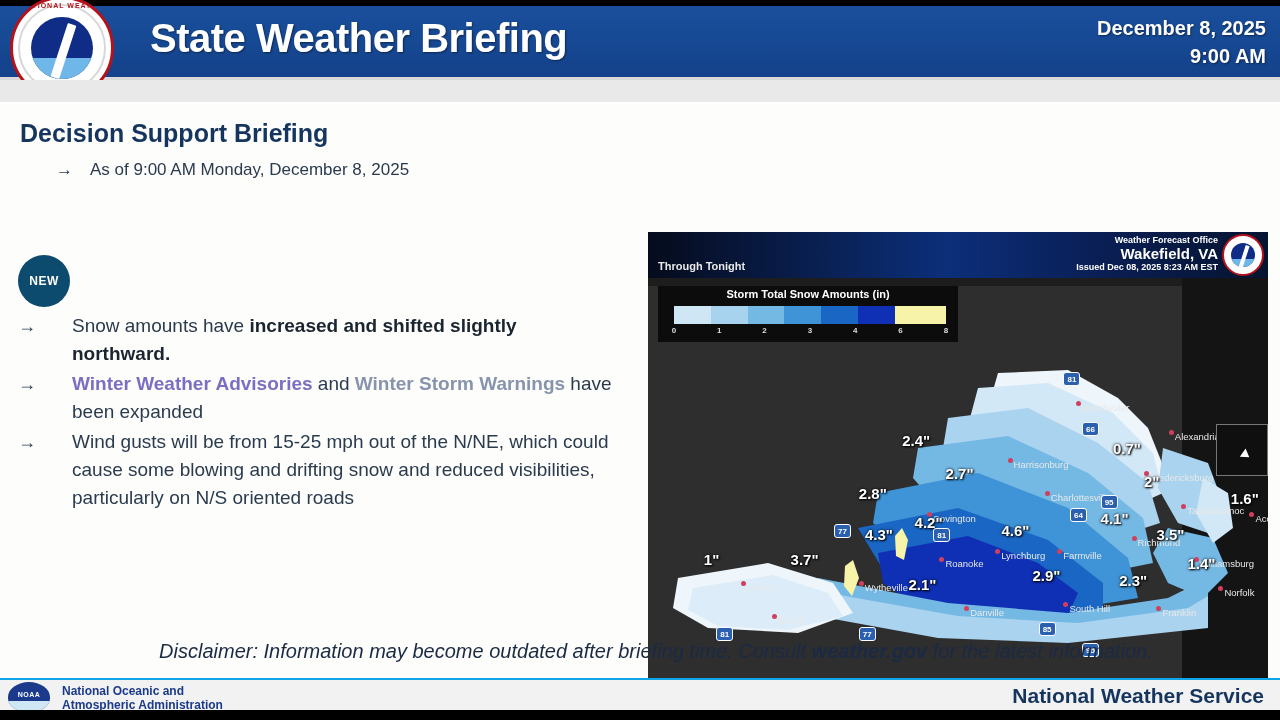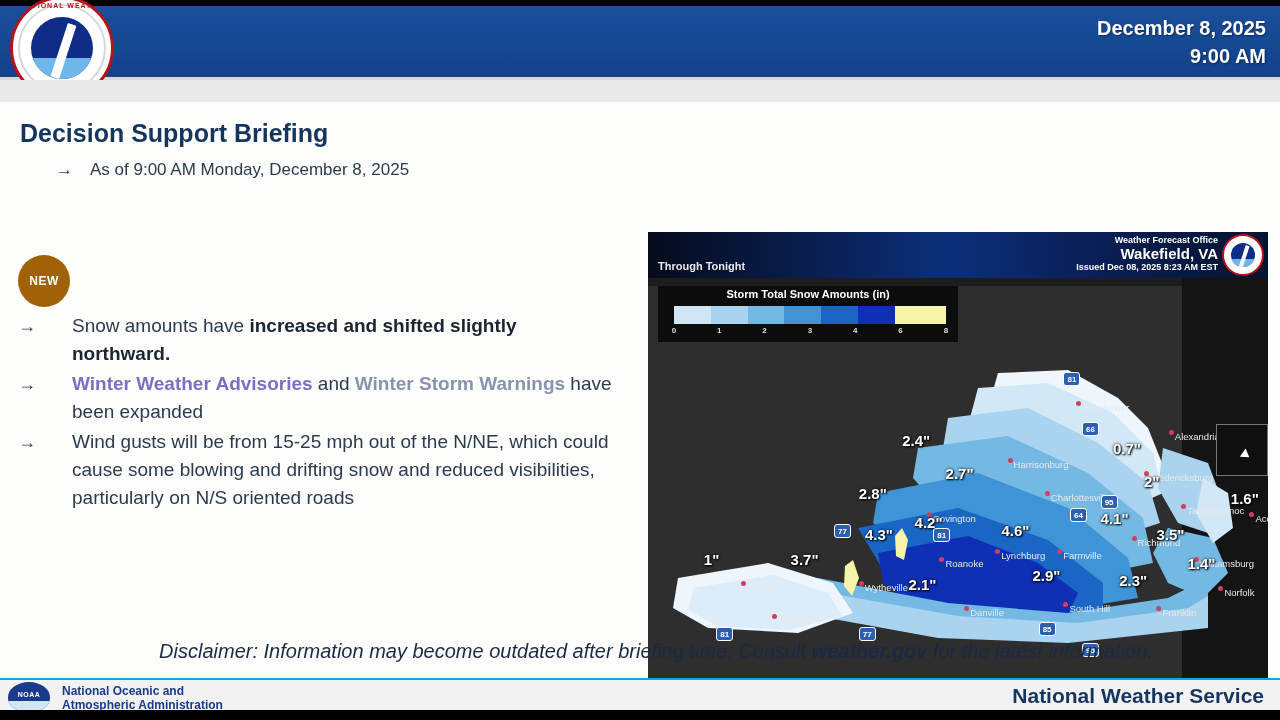--- a/index.html
+++ b/index.html
@@ -68,21 +68,21 @@
     font-size:25px; font-weight:bold; color:#16355e; line-height:30px;
   }
   .sub-row { display:flex; align-items:flex-start; margin-top:10px; padding-left:36px; }
   .arrow { color:#2b3b4e; font-size:17px; line-height:24px; width:34px; flex:0 0 34px; }
   .sub-text { font-size:17px; color:#2b3b4e; line-height:24px; }
 
   .changed-head {
     position:absolute; left:18px; top:175px; display:flex; align-items:center;
   }
   .new-badge {
-    width:52px; height:52px; border-radius:50%; background:#a16207;
+    width:52px; height:52px; border-radius:50%; background:#0c4a6e;
     display:flex; align-items:center; justify-content:center;
     color:#fff; font-size:12px; font-weight:bold; letter-spacing:.5px;
   }
   .h2 { font-size:27px; font-weight:bold; color:#16355e; margin-left:14px; }
 
   .bullets { position:absolute; left:18px; top:232px; width:600px; }
   .bullet { display:flex; align-items:flex-start; margin-bottom:2px; }
   .bullet .arrow { font-size:18px; line-height:28px; width:54px; flex:0 0 54px; color:#2b3b4e; font-weight:bold;}
   .bullet .btext { font-size:19px; line-height:28px; color:#2b3b4e; }
   .b-strong { font-weight:bold; color:#1b2530; }
@@ -192,20 +192,21 @@
   .black-top { position:absolute; left:0; top:0; width:1280px; height:6px; background:#000; }
 </style>
 </head>
 <body>
 
 <div class="slide">
 
   <div class="black-top"></div>
 
   <div class="header">
+    <div class="header-title">State Weather Briefing</div>
     <div class="header-dates">
       <div class="header-date">December 8, 2025</div>
       <div class="header-time">9:00 AM</div>
     </div>
   </div>
 
   <div class="nws-logo">
     <div class="ring"></div>
     <div class="inner"></div>
     <div class="bolt"></div>

